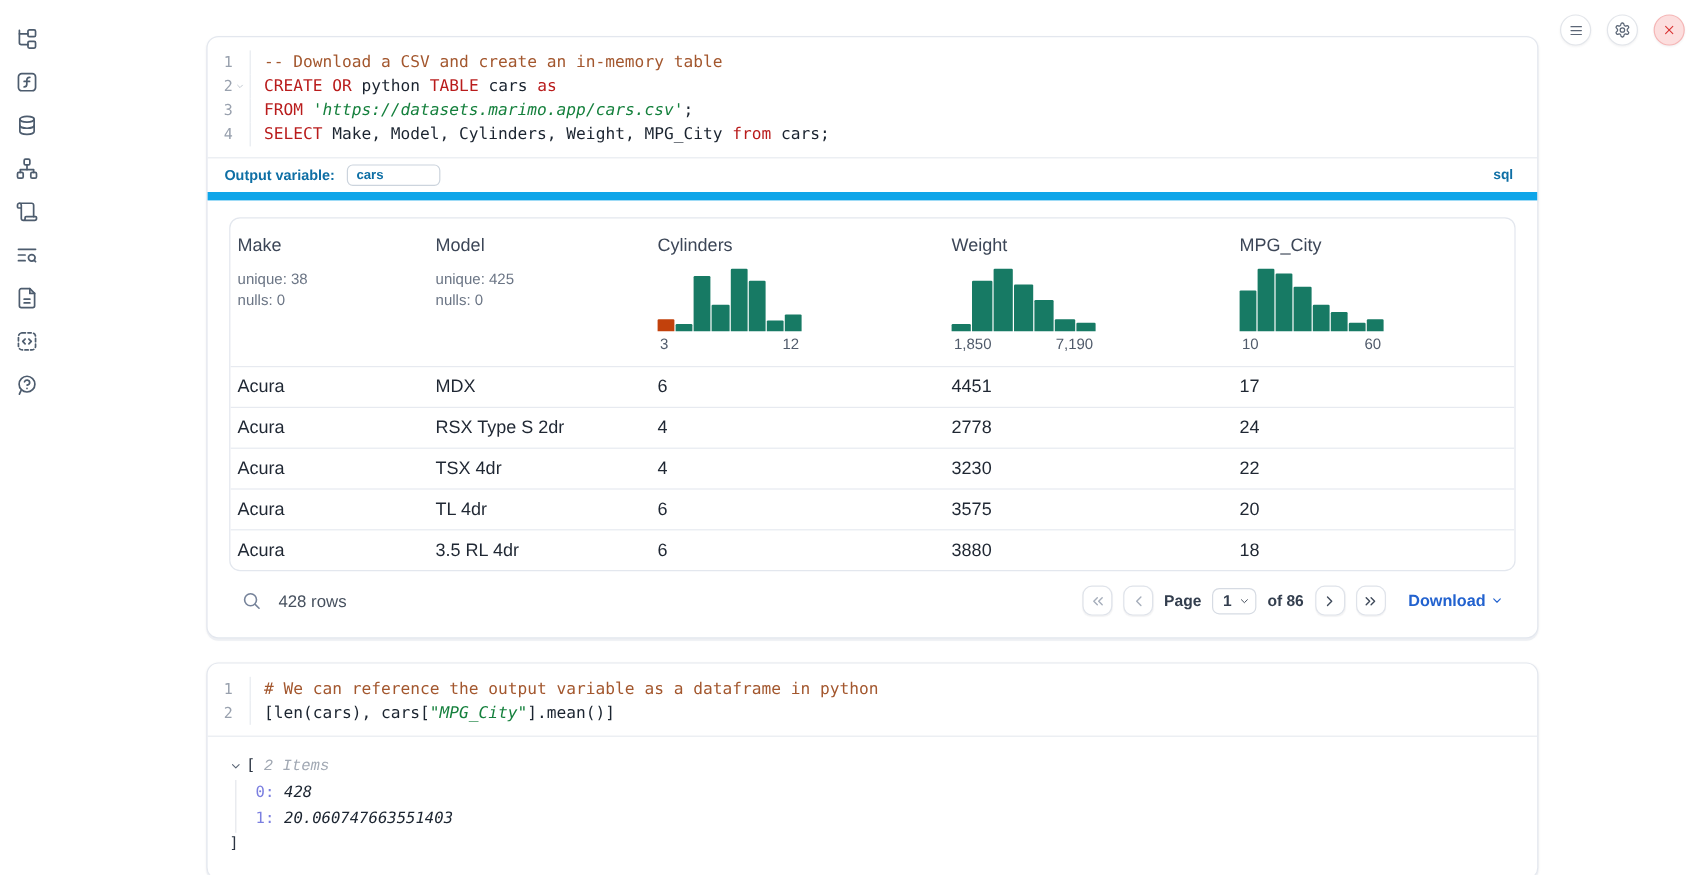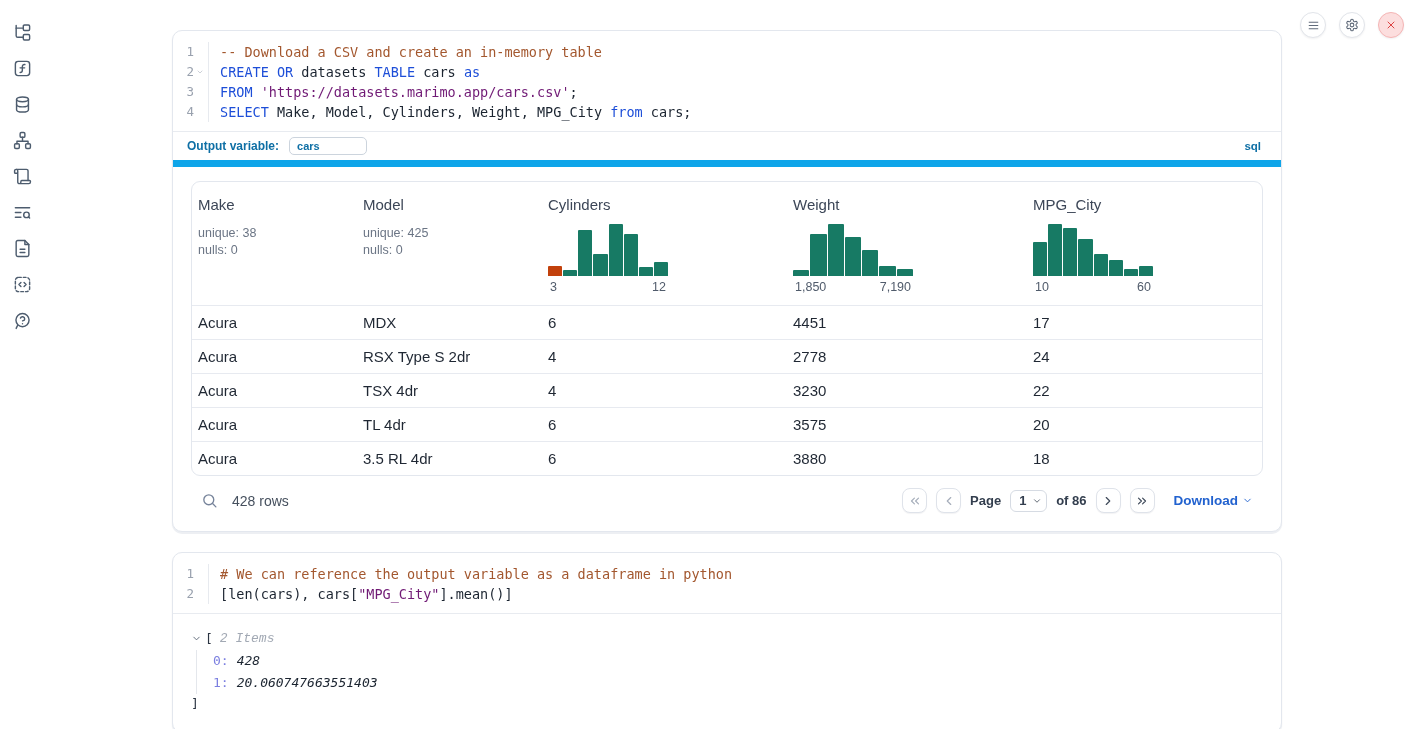--- a/index.html
+++ b/index.html
@@ -30,22 +30,22 @@
   .cell + .cell { margin-top:20px; }
 
   .code-editor { padding:11px 0 9px 0; font-family:"DejaVu Sans Mono", monospace;
     font-size:13.5px; line-height:20px; color:#1b2430; cursor:text; }
   .code-line { display:flex; white-space:pre; }
   .gutter { flex:0 0 36px; display:flex; align-items:center; justify-content:flex-end;
     border-right:1px solid #e7eaef; margin-right:11px; padding-right:2px; user-select:none; }
   .ln { color:#99a1ae; font-size:12.5px; width:18px; text-align:right; }
   .fold { width:12px; display:flex; align-items:center; justify-content:center; }
   .fold svg { stroke:#b3bac4; fill:none; stroke-width:2; stroke-linecap:round; stroke-linejoin:round; }
-  .tk-kw { color:#1d4ed8; }
-  .tk-str { color:#701a75; }
+  .tk-kw { color:#b91c1c; }
+  .tk-str { color:#15803d;font-style:italic; }
   .tk-cm { color:#a3572e; }
 
   .outvar-row { display:flex; align-items:center; gap:10px; padding:5px 14px;
     border-top:1px solid #e8ebf0; border-bottom:7px solid #0ea5e9; }
   .outvar-label { font-size:12px; font-weight:700; color:#0e6fa5; }
   .outvar-input { width:78px; height:18px; border:1px solid #ccd4dd; border-radius:5px;
     font-family:"Liberation Sans", sans-serif; font-size:11px; font-weight:700; color:#0e6fa5;
     padding:1px 7px; outline:none; }
   .lang-badge { margin-left:auto; font-size:11.5px; font-weight:700; color:#0e6fa5; padding-right:6px; }
 
@@ -210,21 +210,21 @@
     <section class="cell">
       <div class="code-editor">
         <div class="code-line">
           <span class="gutter"><span class="ln">1</span><span class="fold"></span></span>
           <code><span class="tk-cm">-- Download a CSV and create an in-memory table</span></code>
         </div>
         <div class="code-line">
           <span class="gutter"><span class="ln">2</span><span class="fold"><svg width="8" height="8" viewBox="0 0 24 24">
                   <path d="m6 9 6 6 6-6"></path>
                 </svg></span></span>
-          <code><span class="tk-kw">CREATE</span><span> </span><span class="tk-kw">OR</span><span> datasets </span><span class="tk-kw">TABLE</span><span> cars </span><span class="tk-kw">as</span></code>
+          <code><span class="tk-kw">CREATE</span><span> </span><span class="tk-kw">OR</span><span> python </span><span class="tk-kw">TABLE</span><span> cars </span><span class="tk-kw">as</span></code>
         </div>
         <div class="code-line">
           <span class="gutter"><span class="ln">3</span><span class="fold"></span></span>
           <code><span class="tk-kw">FROM</span><span> </span><span class="tk-str">'https://datasets.marimo.app/cars.csv'</span><span>;</span></code>
         </div>
         <div class="code-line">
           <span class="gutter"><span class="ln">4</span><span class="fold"></span></span>
           <code><span class="tk-kw">SELECT</span><span> Make, Model, Cylinders, Weight, MPG_City </span><span class="tk-kw">from</span><span> cars;</span></code>
         </div>
       </div>

